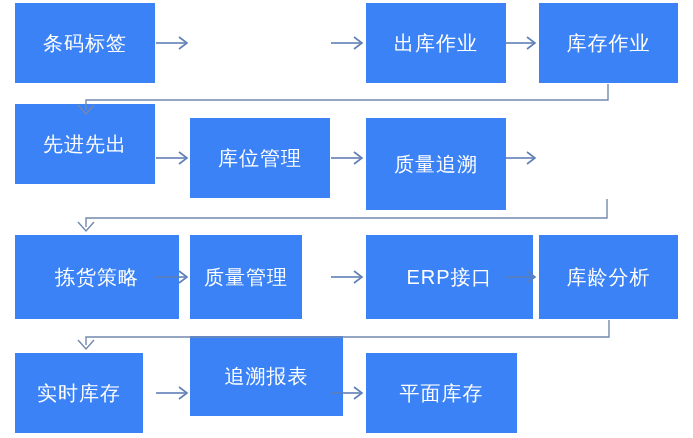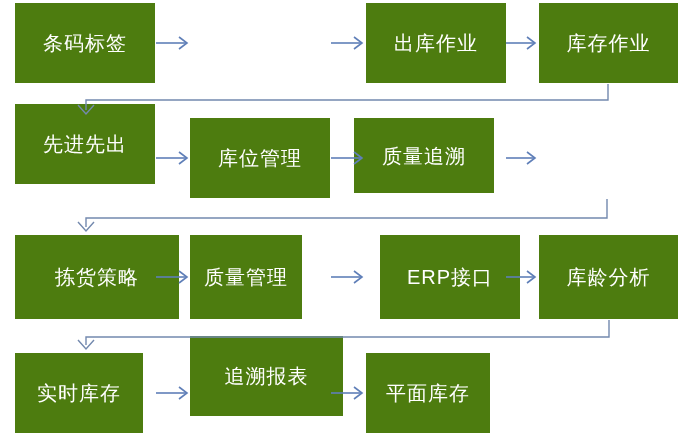--- a/index.html
+++ b/index.html
@@ -6,21 +6,21 @@
   .canvas {
     position: relative;
     width: 693px;
     height: 438px;
     background: #ffffff;
     font-family: "Liberation Sans", "DejaVu Sans", sans-serif;
     overflow: hidden;
   }
   .box {
     position: absolute;
-    background: #4d7c0f;
+    background: #3b82f6;
     display: flex;
     align-items: center;
     justify-content: center;
     text-align: left;
   }
   .box .label {
     color: #ffffff;
     font-size: 20px;
     line-height: 26px;
     max-width: 96px;
@@ -72,21 +72,21 @@
     <line x1="0" y1="8" x2="28" y2="8"></line>
       <polyline points="21,2 29,8 21,14"></polyline>
   </svg>
 
   <div class="box" style="left:15px;top:104px;width:140px;height:80px">
     <span class="label">先进先出</span>
   </div>
   <div class="box" style="left:190px;top:118px;width:140px;height:80px">
     <span class="label">库位管理</span>
   </div>
-  <div class="box" style="left:354px;top:118px;width:140px;height:75px">
+  <div class="box" style="left:366px;top:118px;width:140px;height:92px">
     <span class="label">质量追溯</span>
   </div>
 
   <svg class="harrow" style="left:156px;top:150px" width="34" height="16" viewBox="0 0 34 16">
     <line x1="0" y1="8" x2="30" y2="8"></line>
       <polyline points="23,2 31,8 23,14"></polyline>
   </svg>
   <svg class="harrow" style="left:331px;top:150px" width="34" height="16" viewBox="0 0 34 16">
     <line x1="0" y1="8" x2="30" y2="8"></line>
       <polyline points="23,2 31,8 23,14"></polyline>
@@ -95,21 +95,21 @@
     <line x1="0" y1="8" x2="28" y2="8"></line>
       <polyline points="21,2 29,8 21,14"></polyline>
   </svg>
 
   <div class="box" style="left:15px;top:235px;width:164px;height:84px">
     <span class="label">拣货策略</span>
   </div>
   <div class="box" style="left:190px;top:235px;width:112px;height:84px">
     <span class="label">质量管理</span>
   </div>
-  <div class="box" style="left:380px;top:235px;width:140px;height:84px">
+  <div class="box" style="left:366px;top:235px;width:167px;height:84px">
     <span class="label">ERP接口</span>
   </div>
   <div class="box" style="left:539px;top:235px;width:139px;height:84px">
     <span class="label">库龄分析</span>
   </div>
 
   <svg class="harrow" style="left:156px;top:269px" width="34" height="16" viewBox="0 0 34 16">
     <line x1="0" y1="8" x2="30" y2="8"></line>
       <polyline points="23,2 31,8 23,14"></polyline>
   </svg>
@@ -121,21 +121,21 @@
     <line x1="0" y1="8" x2="28" y2="8"></line>
       <polyline points="21,2 29,8 21,14"></polyline>
   </svg>
 
   <div class="box" style="left:15px;top:353px;width:128px;height:80px">
     <span class="label">实时库存</span>
   </div>
   <div class="box" style="left:190px;top:336px;width:153px;height:80px">
     <span class="label">追溯报表</span>
   </div>
-  <div class="box" style="left:366px;top:353px;width:124px;height:80px">
+  <div class="box" style="left:366px;top:353px;width:151px;height:80px">
     <span class="label">平面库存</span>
   </div>
 
   <svg class="harrow" style="left:156px;top:385px" width="34" height="16" viewBox="0 0 34 16">
     <line x1="0" y1="8" x2="30" y2="8"></line>
       <polyline points="23,2 31,8 23,14"></polyline>
   </svg>
   <svg class="harrow" style="left:331px;top:385px" width="34" height="16" viewBox="0 0 34 16">
     <line x1="0" y1="8" x2="30" y2="8"></line>
       <polyline points="23,2 31,8 23,14"></polyline>

